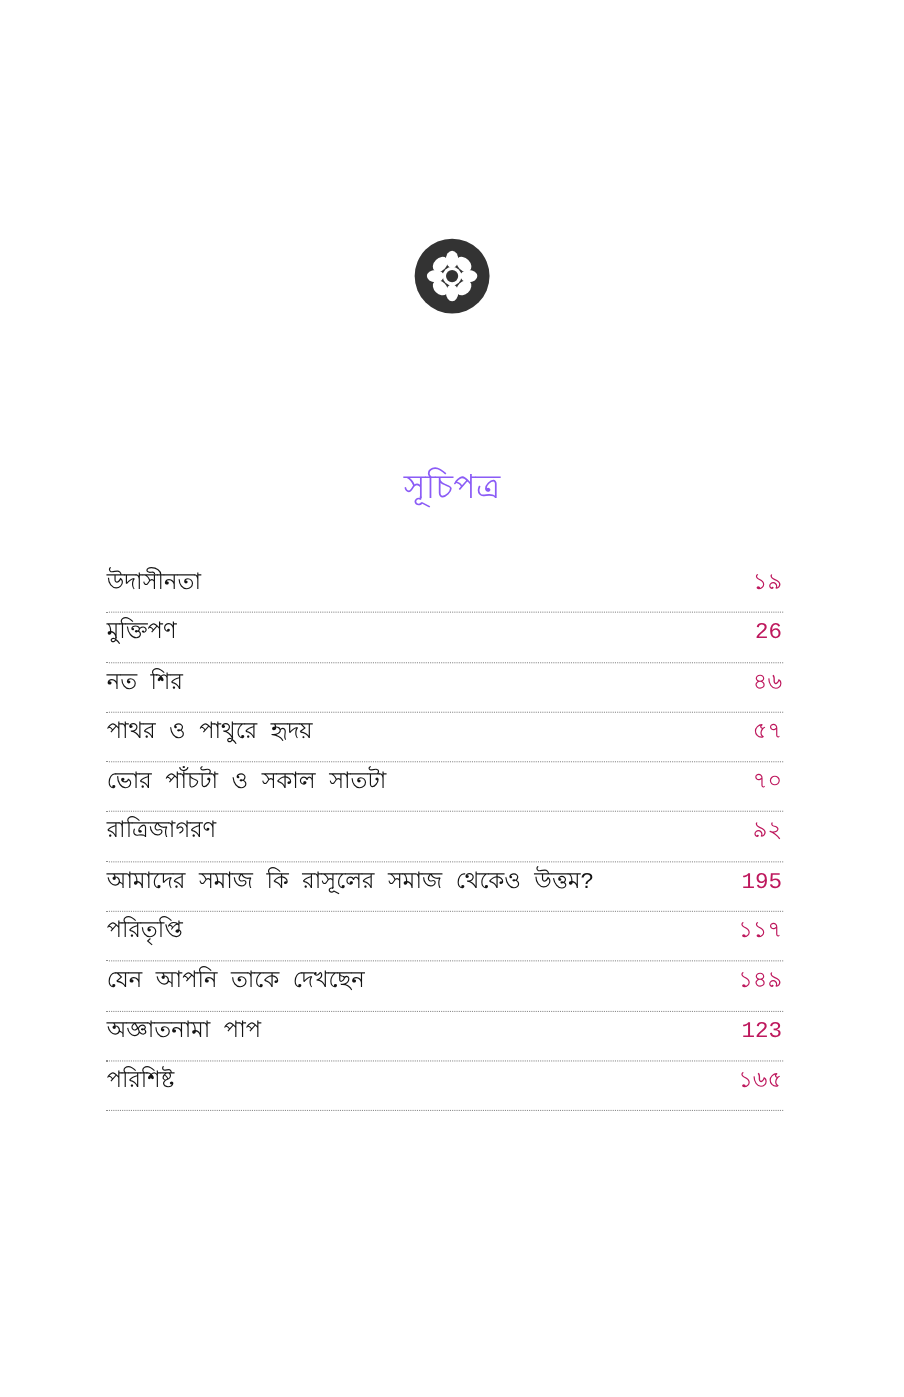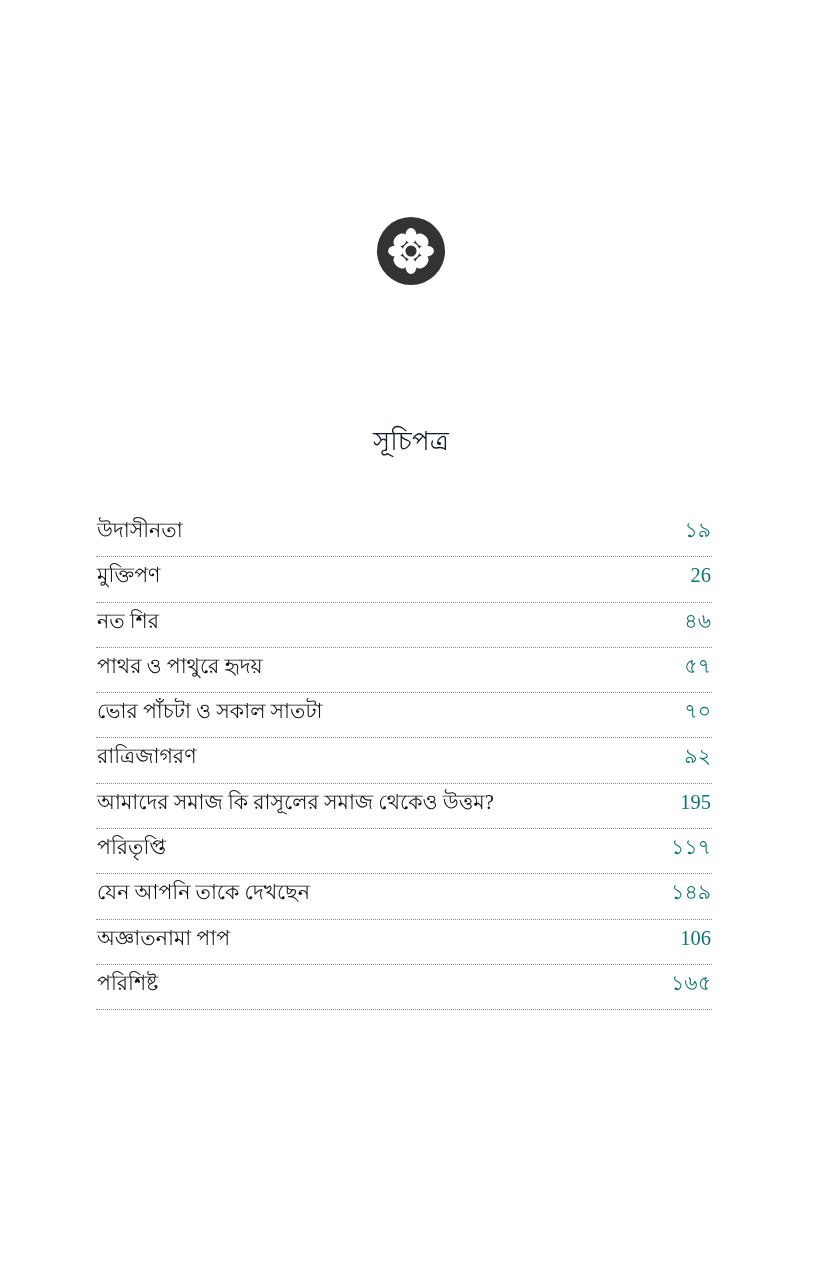--- a/index.html
+++ b/index.html
@@ -39,59 +39,60 @@
     height: 74px;
   }
 
   
   .toc-title {
     position: absolute;
     top: 424px;
     left: 0;
     width: 822px;
     text-align: center;
-    font-size: 26px;
+    font-size: 30px;
     line-height: 1.35;
     font-weight: 400;
-    color: #0f172a;
+    color: #8b5cf6;
     letter-spacing: 0.2px;
   }
 
   
   .toc-list {
     position: absolute;
     top: 512px;
     left: 96px;
     width: 616px;
   }
 
   .toc-row {
     display: flex;
     align-items: baseline;
     justify-content: space-between;
     height: 45.3px;
     box-sizing: border-box;
     border-bottom: 1px dotted #8d8d8d;
     padding-bottom: 1px;
+    font-family: Liberation Mono, monospace;
   }
 
   .toc-label {
     font-size: 20.5px;
     line-height: 1.25;
     color: #141414;
     white-space: nowrap;
     padding-left: 1px;
     position: relative;
     top: 6px;
   }
 
   .toc-page {
     font-size: 20.5px;
     line-height: 1.25;
-    color: #0f766e;
+    color: #be185d;
     white-space: nowrap;
     position: relative;
     top: 6px;
     padding-right: 1px;
   }
 </style>
 </head>
 <body>
 
 <div class="page">
@@ -167,21 +168,21 @@
     </div>
 
 
     <div class="toc-row">
       <span class="toc-label">যেন আপনি তাকে দেখছেন</span>
       <span class="toc-page">১৪৯</span>
     </div>
 
     <div class="toc-row">
       <span class="toc-label">অজ্ঞাতনামা পাপ</span>
-      <span class="toc-page">106</span>
+      <span class="toc-page">123</span>
     </div>
 
     <div class="toc-row">
       <span class="toc-label">পরিশিষ্ট</span>
       <span class="toc-page">১৬৫</span>
     </div>
 
   </div>
 
 </div>

